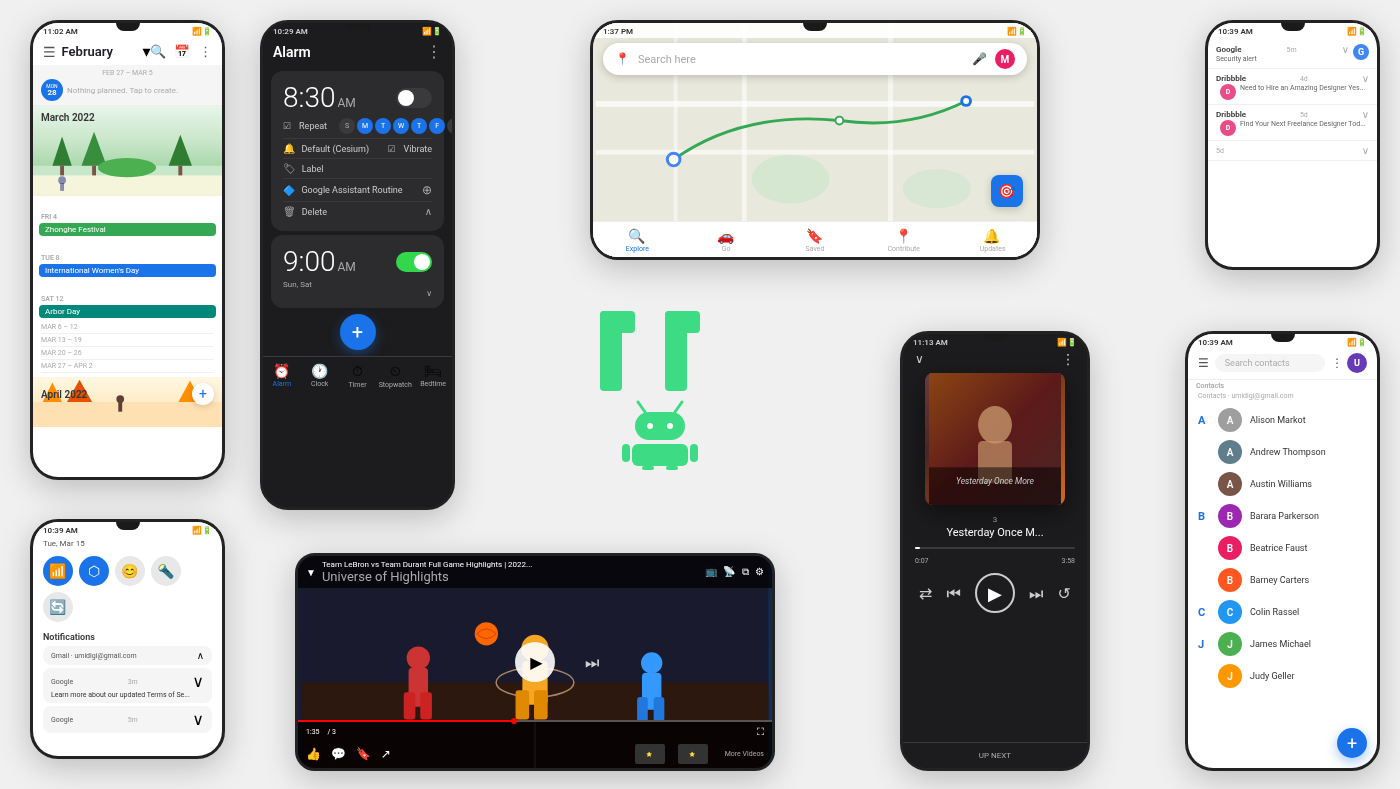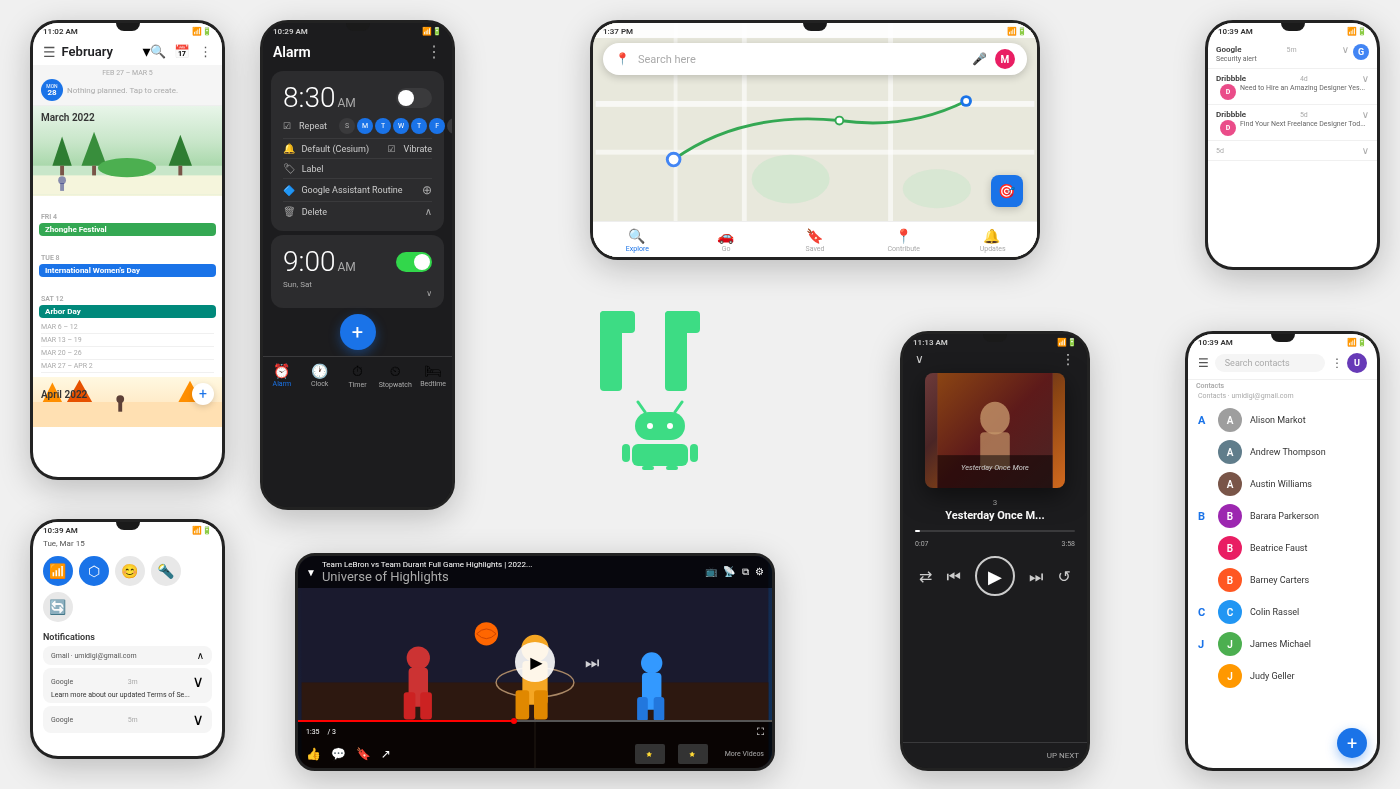--- a/index.html
+++ b/index.html
@@ -81,21 +81,21 @@
       color: #aaa;
       padding: 17px 8px 1px;
       font-weight: 600;
     }
     .cal-event-item {
       padding: 2px 6px;
       margin: 1px 6px;
       border-radius: 4px;
       font-size: 8px;
       color: #fff;
-      font-weight: 700;
+      font-weight: 400;
     }
     .cal-event-item.green { background: #34a853; }
     .cal-event-item.blue { background: #1a73e8; }
     .cal-event-item.teal { background: #00897b; }
 
     .cal-month-img {
       width: 100%;
       height: 90px;
       position: relative;
       overflow: hidden;
@@ -529,31 +529,31 @@
 
     .music-header {
       display: flex; align-items: center; justify-content: space-between;
       padding: 2px 12px 6px;
     }
     .music-chevron { font-size: 12px; color: #ccc; }
     .music-more { font-size: 14px; color: #ccc; }
 
     .music-album-art {
       width: 140px;
-      height: 115px;
+      height: 132px;
       border-radius: 8px;
       margin: 0 auto 10px;
       overflow: hidden;
       box-shadow: 0 8px 24px rgba(0,0,0,0.5);
       background: linear-gradient(135deg, #6d3a3a 0%, #4a2525 30%, #8b4513 60%, #d2691e 100%);
       position: relative;
     }
 
     .music-track-num { font-size: 8px; color: #aaa; text-align: center; margin-bottom: 2px; }
-    .music-song-title { font-size: 11px; font-weight: 700; color: #fff; text-align: center; padding: 0 10px; white-space: nowrap; overflow: hidden; text-overflow: ellipsis; }
+    .music-song-title { font-size: 11px; font-weight: 400; color: #fff; text-align: center; padding: 0 10px; white-space: nowrap; overflow: hidden; text-overflow: ellipsis; }
 
     .music-progress-bar {
       margin: 8px 12px;
       height: 2px;
       background: #3a3a3c;
       border-radius: 1px;
       position: relative;
     }
     .music-progress-fill { height: 100%; background: #fff; border-radius: 1px; width: 3%; }
 
@@ -568,21 +568,21 @@
     .music-ctrl-icon { font-size: 16px; color: #ccc; }
     .music-play-btn {
       width: 40px; height: 40px;
       border-radius: 50%;
       border: 2px solid #ccc;
       display: flex; align-items: center; justify-content: center;
       font-size: 18px; color: #fff;
     }
 
     .music-up-next {
-      text-align: right;
+      text-align: center;
       font-size: 8px;
       color: #aaa;
       padding: 8px;
       border-top: 1px solid #3a3a3c;
       margin-top: auto;
     }
 
     
     #phone-contacts {
       right: 20px;

